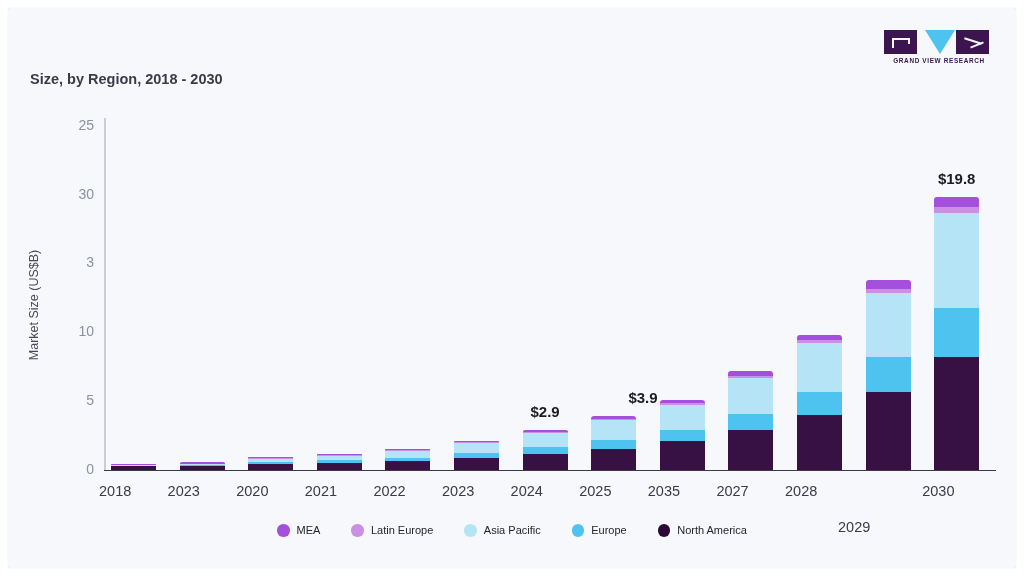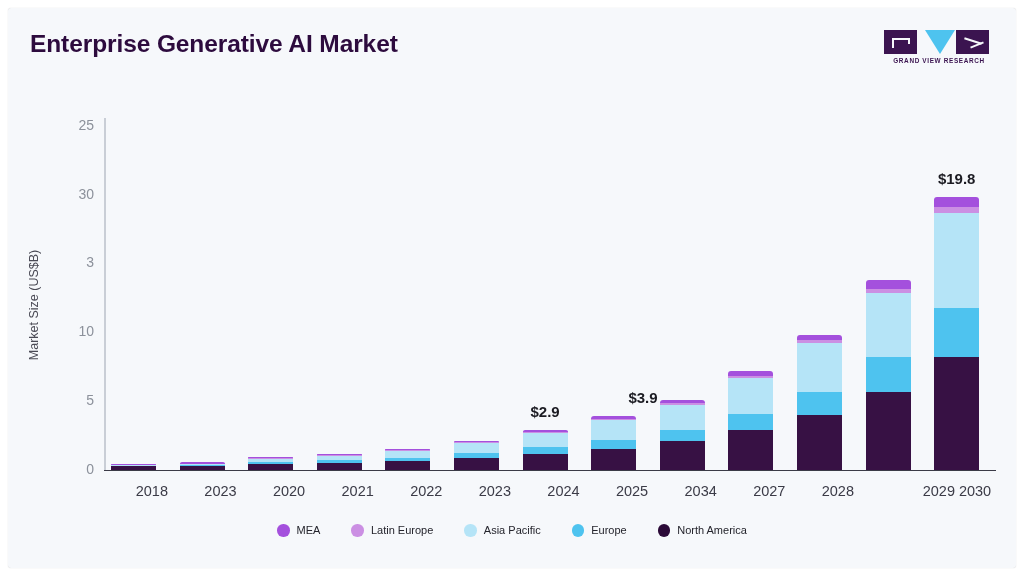--- a/index.html
+++ b/index.html
@@ -53,21 +53,21 @@
     position:absolute;right:0;width:56px;text-align:right;
     font-size:14px;color:#8c919b;
   }
   .ytick-wrap{position:absolute;left:24px;width:62px;}
   #ylabel{
     position:absolute;left:-84px;top:290px;width:220px;
     transform:rotate(-90deg);transform-origin:center;
     text-align:center;font-size:12.5px;color:#4a4a55;
   }
   .xtick{
-    position:absolute;top:475px;width:69px;text-align:right;
+    position:absolute;top:475px;width:69px;text-align:left;
     font-size:14.5px;color:#3b3b47;
   }
   .bar{position:absolute;bottom:0;width:45px;}
   .seg{position:absolute;width:100%;left:0;}
   .dlabel{
     position:absolute;width:90px;text-align:center;
     font-size:15px;font-weight:bold;color:#1b1b22;white-space:nowrap;
   }
   
   #legend{
@@ -76,21 +76,21 @@
   }
   .leg-item{display:flex;align-items:center;gap:7px;}
   .leg-dot{width:12.5px;height:12.5px;border-radius:50%;}
   .leg-txt{font-size:11px;color:#24242c;white-space:nowrap;}
 </style>
 </head>
 <body>
 
 <div id="canvas">
 
-  <div id="title">Enterprise Generative AI Market</div>
+  <div id="subtitle">Size, by Region, 2018 - 2030</div>
 
   <div id="logo">
     <div class="logo-row">
       <div class="logo-blk g">
         <div class="logo-cut" style="left:8px;top:8px;width:18px;height:2px;"></div>
         <div class="logo-cut" style="left:8px;top:8px;width:2px;height:10px;"></div>
         <div class="logo-cut" style="left:24px;top:8px;width:2px;height:6px;"></div>
       </div>
       <div class="logo-tri"></div>
       <div class="logo-blk r">
@@ -222,24 +222,24 @@
       </div>
     <div id="xticks">
         <div class="xtick" style="left: 91px;">2018</div>
         <div class="xtick" style="left: 159.6px;">2023</div>
         <div class="xtick" style="left: 228.2px;">2020</div>
         <div class="xtick" style="left: 296.8px;">2021</div>
         <div class="xtick" style="left: 365.4px;">2022</div>
         <div class="xtick" style="left: 434px;">2023</div>
         <div class="xtick" style="left: 502.6px;">2024</div>
         <div class="xtick" style="left: 571.2px;">2025</div>
-        <div class="xtick" style="left: 639.8px;">2034</div>
+        <div class="xtick" style="left: 639.8px;">2035</div>
         <div class="xtick" style="left: 708.4px;">2027</div>
         <div class="xtick" style="left: 777px;">2028</div>
-        <div class="xtick" style="left: 878px;">2029</div>
+        <div class="xtick" style="left: 830px; margin-top: 36px;">2029</div>
         <div class="xtick" style="left: 914.2px;">2030</div>
       </div>
     <div id="dlabels">
         <div class="dlabel" style="left: 492.1px; top: 394.654px;">$2.9</div>
         <div class="dlabel" style="left: 590px; top: 380.914px;">$3.9</div>
         <div class="dlabel" style="left: 903.7px; top: 162.448px;">$19.8</div>
       </div>
   </div>
 
   <div id="legend">

